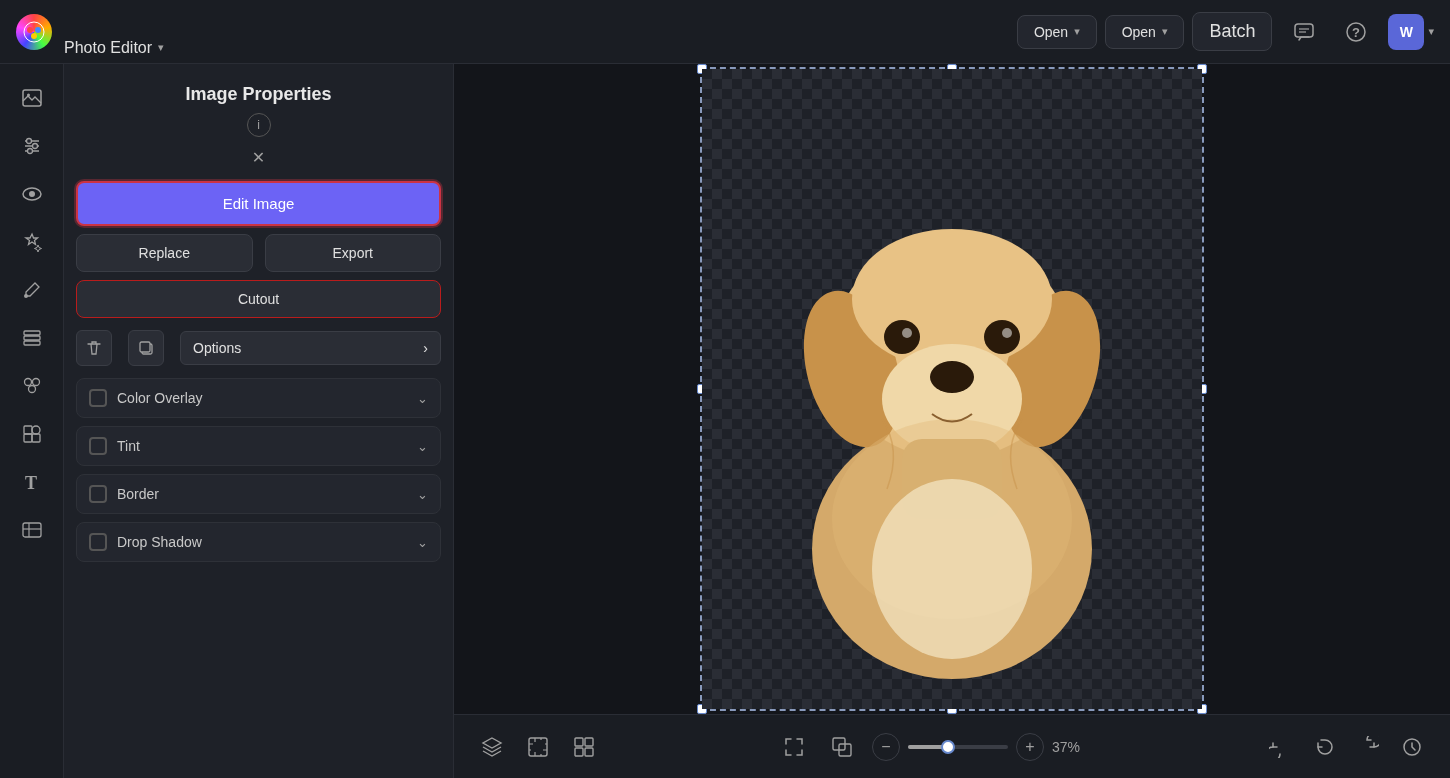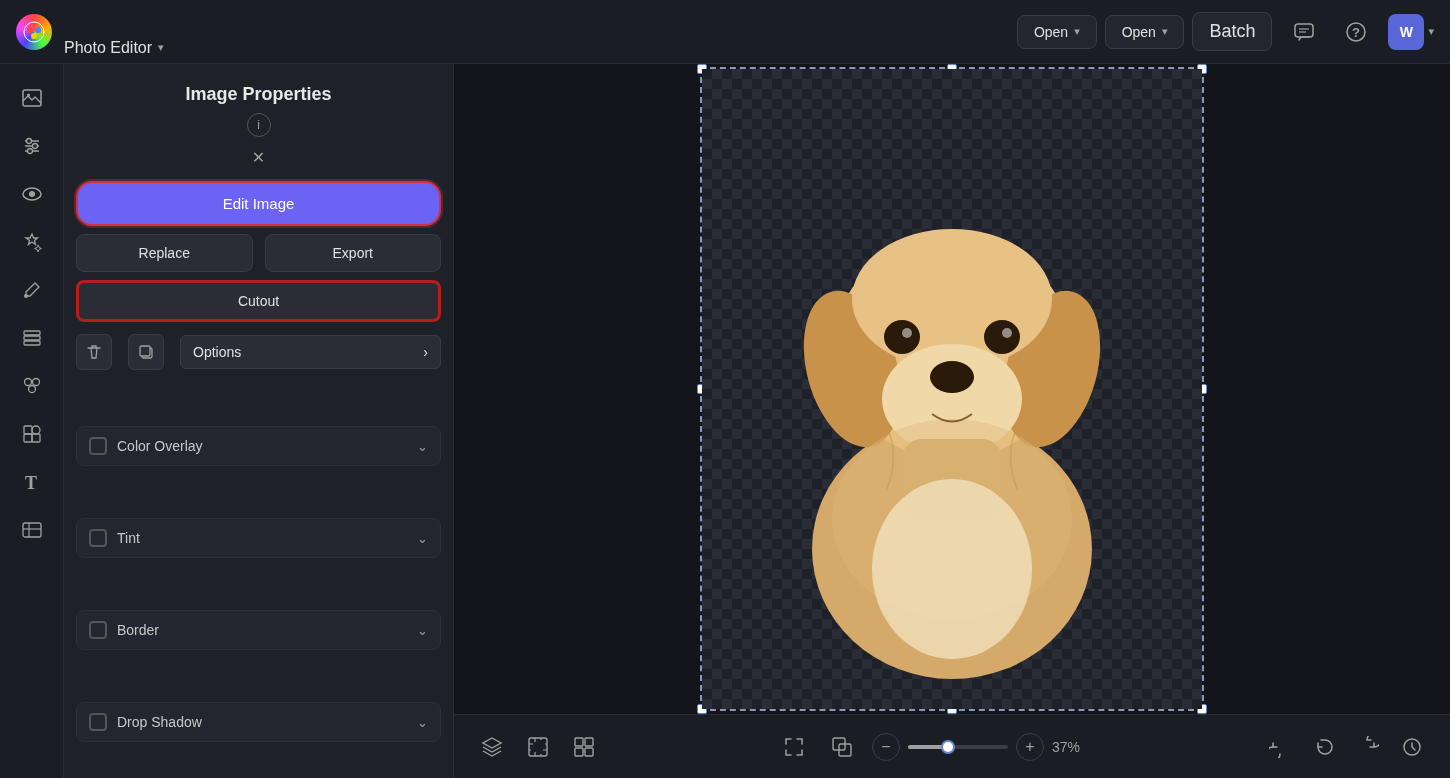--- a/index.html
+++ b/index.html
@@ -190,21 +190,21 @@
     .panel-body {
       padding: 0 12px 16px;
       display: flex;
       flex-direction: column;
       gap: 8px;
     }
 
     .edit-image-btn {
       width: 100%;
       padding: 12px;
-      border-radius: 16px;
+      border-radius: 8px;
       border: 2px solid #7c6ff7;
       background: #6c63f5;
       color: #fff;
       font-size: 15px;
       font-weight: 500;
       cursor: pointer;
       text-align: center;
       box-shadow: 0 0 0 2px #d44aff33;
     }
 
@@ -221,21 +221,21 @@
       color: #e0e0e0;
       font-size: 14px;
       cursor: pointer;
       text-align: center;
     }
 
     .cutout-btn {
       width: 100%;
       padding: 10px;
       border-radius: 8px;
-      border: 3px solid #b91c1c;
+      border: 1px solid #b91c1c;
       background: #2a2d35;
       color: #e0e0e0;
       font-size: 14px;
       cursor: pointer;
       text-align: center;
     }
 
     .actions-row {
       display: flex;
       align-items: center;
@@ -271,21 +271,20 @@
 
     
     .effect-row {
       display: flex;
       align-items: center;
       padding: 10px 12px;
       border-radius: 8px;
       background: #23262e;
       border: 1px solid #2e3138;
       gap: 10px;
-      margin-top: 44px;
     }
     .effect-checkbox {
       width: 18px;
       height: 18px;
       border-radius: 4px;
       border: 2px solid #555;
       background: transparent;
       flex-shrink: 0;
       cursor: pointer;
     }

